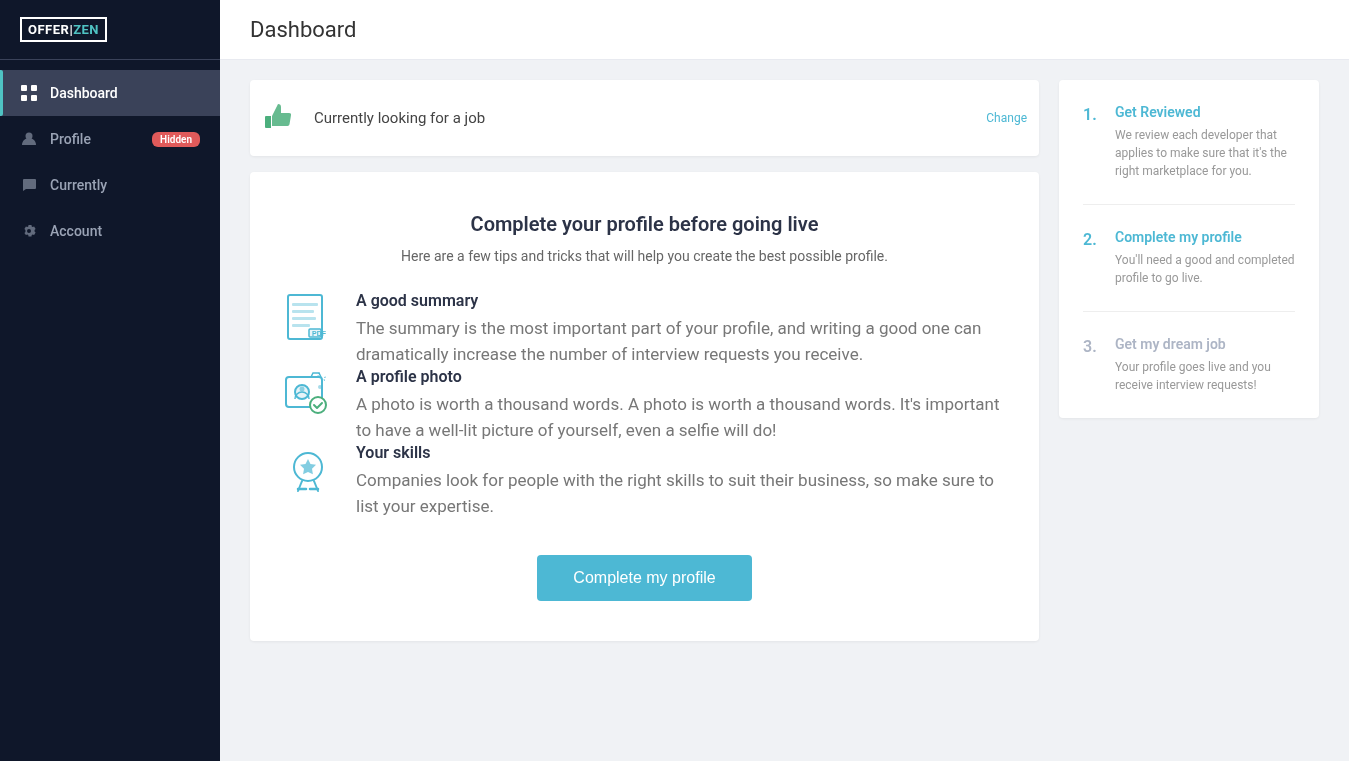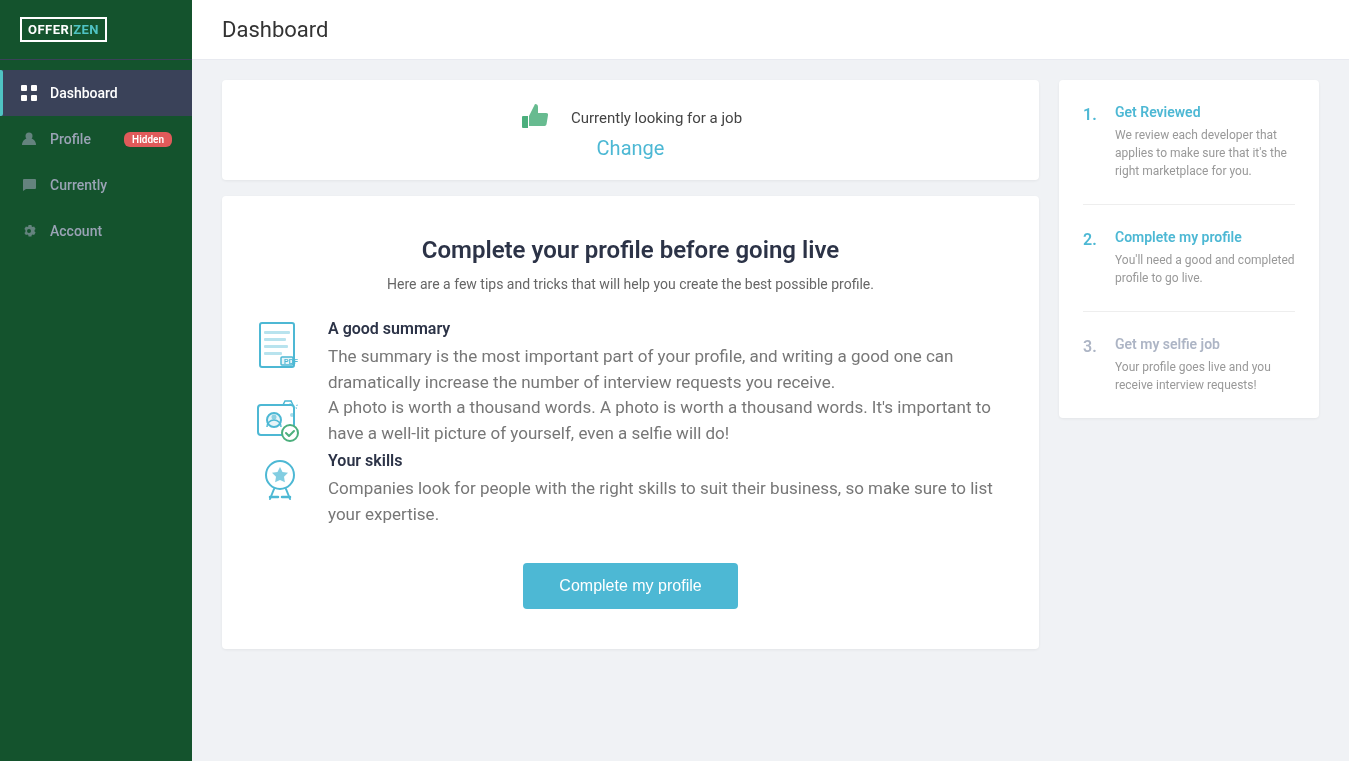--- a/index.html
+++ b/index.html
@@ -1,21 +1,21 @@
 <!DOCTYPE html>
 <html><head>
   <meta charset="utf-8">
   <style>
     * { box-sizing: border-box; margin: 0; padding: 0; }
     body { font-family: -apple-system, BlinkMacSystemFont, 'Segoe UI', Roboto, sans-serif; background: #f0f2f5; display: flex; height: 761px; overflow: hidden; }
 
     
     .sidebar {
-      width: 192px;
-      background: #14532d;
+      width: 220px;
+      background: #0f172a;
       color: #fff;
       display: flex;
       flex-direction: column;
       flex-shrink: 0;
       height: 100%;
     }
     .sidebar-logo {
       padding: 16px 20px;
       border-bottom: 1px solid #3a4259;
       display: flex;
@@ -114,47 +114,46 @@
 
     
     .status-banner {
       background: #fff;
       border-radius: 4px;
       padding: 20px 12px;
       display: flex;
       align-items: center;
       justify-content: space-between;
       box-shadow: 0 1px 3px rgba(0,0,0,0.06);
-      flex-direction: column;
     }
     .status-banner-left { display: flex; align-items: center; gap: 16px; }
     .thumbs-icon {
       width: 36px;
       height: 36px;
       display: flex;
       align-items: center;
       justify-content: center;
       color: #4caf7d;
       font-size: 28px;
     }
     .status-text { font-size: 15px; color: #444; font-weight: 400; }
-    .change-link { color: #4db8d4; font-size: 20px; text-decoration: none; cursor: pointer; }
+    .change-link { color: #4db8d4; font-size: 12px; text-decoration: none; cursor: pointer; }
 
     
     .profile-card {
       background: #fff;
       border-radius: 4px;
       padding: 40px 30px 40px;
       box-shadow: 0 1px 3px rgba(0,0,0,0.06);
       display: flex;
       flex-direction: column;
       align-items: center;
     }
     .profile-card h2 {
-      font-size: 24px;
+      font-size: 20px;
       font-weight: 600;
       color: #2c3347;
       margin-bottom: 12px;
       text-align: center;
     }
     .profile-card .subtitle {
       font-size: 14px;
       color: #666;
       text-align: center;
       margin-bottom: 27px;
@@ -329,20 +328,21 @@
                 <circle cx="36" cy="36" r="8" fill="white" stroke="#4caf7d" stroke-width="2"></circle>
                 <path d="M32 36l3 3 5-5" stroke="#4caf7d" stroke-width="2" stroke-linecap="round" stroke-linejoin="round"></path>
                 <path d="M29 8l2-4h6l2 4" stroke="#4db8d4" stroke-width="1.5"></path>
                 <circle cx="38" cy="18" r="2" fill="#4db8d4" opacity="0.5"></circle>
 
                 <path d="M36 6l.5 2M38 4l-2 .5" stroke="#4db8d4" stroke-width="1" opacity="0.7"></path>
                 <path d="M42 10l.5 2M44 8l-2 .5" stroke="#4db8d4" stroke-width="1" opacity="0.7"></path>
               </svg>
             </div>
             <div class="tip-content">
+              <div class="tip-title">A profile photo</div>
               <div class="tip-desc">A photo is worth a thousand words. A photo is worth a thousand words. It's important to have a well-lit picture of yourself, even a selfie will do!</div>
             </div>
           </div>
 
           <div class="tip-item">
             <div class="tip-icon">
               <svg viewBox="0 0 52 52" fill="none" xmlns="http://www.w3.org/2000/svg">
                 <circle cx="26" cy="22" r="14" stroke="#4db8d4" stroke-width="2" fill="white"></circle>
                 <path d="M26 14l2.5 5 5.5.8-4 3.9.9 5.5L26 27l-4.9 2.2.9-5.5-4-3.9 5.5-.8z" fill="#4db8d4" opacity="0.7"></path>
                 <path d="M20 36l-4 10" stroke="#4db8d4" stroke-width="2" stroke-linecap="round"></path>
@@ -383,21 +383,21 @@
             <div class="step-title active">Complete my profile</div>
             <div class="step-desc">You'll need a good and completed profile to go live.</div>
           </div>
         </div>
 
         <hr class="step-divider">
 
         <div class="step-item">
           <span class="step-number">3.</span>
           <div class="step-content">
-            <div class="step-title inactive">Get my selfie job</div>
+            <div class="step-title inactive">Get my dream job</div>
             <div class="step-desc">Your profile goes live and you receive interview requests!</div>
           </div>
         </div>
 
       </div>
     </div>
 
   </div>
 </div>
 

